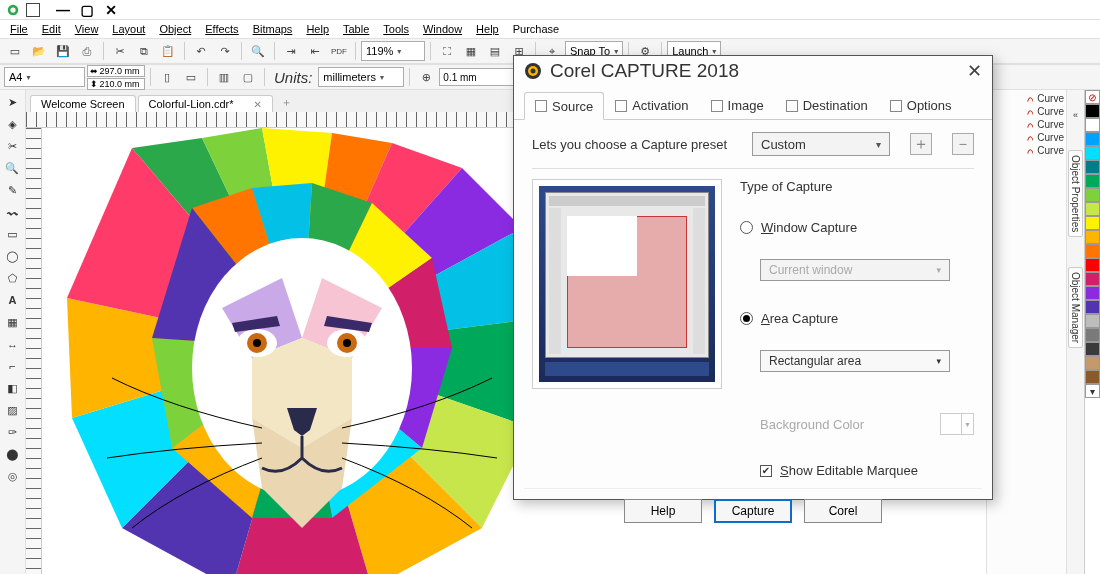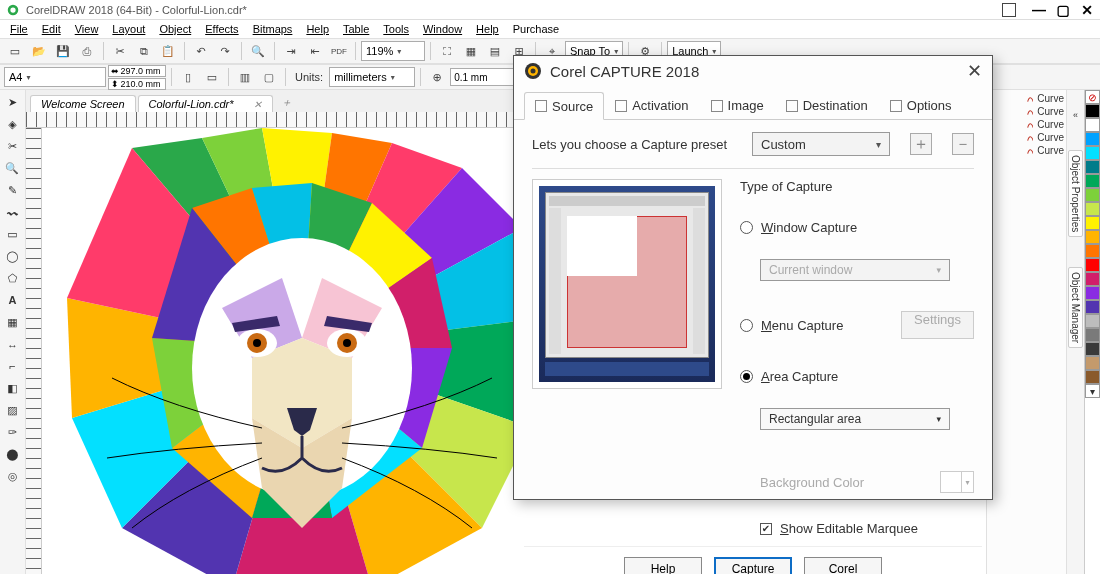--- a/index.html
+++ b/index.html
@@ -19,31 +19,31 @@
   .menubar .menu-item { padding: 1px 6px; font-size: 11px; cursor: pointer; }
   .menubar .menu-item .u { text-decoration: underline; }
 
   
   .toolbar { height: 26px; background: #f5f5f5; border-top: 1px solid #e0e0e0; border-bottom: 1px solid #e0e0e0; display: flex; align-items: center; padding: 0 4px; gap: 2px; }
   .toolbar .tbtn { width: 22px; height: 20px; display: inline-flex; align-items: center; justify-content: center; cursor: pointer; border-radius: 2px; color:#444;}
   .toolbar .sep { width: 1px; height: 18px; background: #ccc; margin: 0 3px; }
   .toolbar .combo { height: 20px; border: 1px solid #acacac; background: #fff; font-size: 11px; padding: 0 4px; display: inline-flex; align-items: center; gap: 4px; }
   .toolbar .combo .caret { font-size: 8px; color: #555; }
   .toolbar .ninput { width: 84px; height: 18px; border: 1px solid #acacac; background: #fff; font-size: 10px; padding: 0 3px; display: inline-flex; align-items: center; }
-  .toolbar .label { font-size: 11px; color: #333; margin: 4px 4px; }
+  .toolbar .label { font-size: 15px; color: #333; margin: 4px 4px; font-style: italic; }
   .toolbar .pair { display: flex; flex-direction: column; gap: 1px; }
   .pair .mini { width: 58px; height: 12px; border: 1px solid #acacac; background: #fff; font-size: 9px; padding: 0 2px; display:flex; align-items:center;}
 
   
   .workarea { display: flex; height: calc(574px - 20px - 18px - 26px - 26px); }
   .toolbox { width: 26px; background: #f5f5f5; border-right: 1px solid #e0e0e0; display: flex; flex-direction: column; align-items: center; padding-top: 2px; gap: 2px; }
   .toolbox .tool { width: 20px; height: 20px; display: flex; align-items: center; justify-content: center; cursor: pointer; border-radius: 2px; color:#333;}
 
   .doc-area { flex: 1; display: flex; flex-direction: column; background: #f8f8f8; position: relative; }
-  .tabs-row { height: 22px; background: #f0f0f0; display: flex; align-items: flex-end; padding: 0 4px; gap: 2px; font-style: italic; }
+  .tabs-row { height: 22px; background: #f0f0f0; display: flex; align-items: flex-end; padding: 0 4px; gap: 2px; }
   .tabs-row .tab { background: #fff; border: 1px solid #ccc; border-bottom: none; border-radius: 3px 3px 0 0; padding: 2px 10px; font-size: 11px; cursor: pointer; display:flex; align-items:center; gap:6px;}
   .tabs-row .tab.active { background: #fff; gap: 20px; }
   .tabs-row .tab .close-x { font-size:10px; color:#888;}
   .ruler-h { height: 16px; background: #fff; border-bottom:1px solid #ccc; position:relative;}
   .canvas-wrap { flex:1; display:flex; }
   .ruler-v { width:16px; background:#fff; border-right:1px solid #ccc;}
   .canvas { flex:1; background:#fff; position:relative; overflow:hidden; }
   .canvas svg.lion { position:absolute; left:10px; top:0; }
 
   
@@ -105,21 +105,20 @@
 </head>
 <body>
 
 <div class="titlebar">
   <span class="app-icon">
     <svg viewBox="0 0 16 16">
         <circle cx="8" cy="8" r="6" fill="#2aa84a"></circle>
         <circle cx="8" cy="8" r="3" fill="#fff"></circle>
       </svg>
   </span>
-  <span class="title-text">CorelDRAW 2018 (64-Bit) - Colorful-Lion.cdr*</span>
   <span class="user-icon"></span>
   <div class="win-ctrl">
     <span class="win-btn glyph">—</span>
     <span class="win-btn glyph">▢</span>
     <span class="win-btn glyph">✕</span>
   </div>
 </div>
 
 <div class="menubar">
   <span class="menu-item"><span class="u">File</span></span>
@@ -174,21 +173,21 @@
   <span class="sep"></span>
   <span class="tbtn glyph">⚙</span>
   <span class="sep"></span>
   <div class="combo">
     <span>Launch</span>
       <span class="caret">▾</span>
   </div>
 </div>
 
 <div class="toolbar">
-  <div class="combo" style="width:102px;">
+  <div class="combo" style="width:81px;">
     <span>A4</span>
       <span class="caret">▾</span>
   </div>
   <div class="pair">
     <span class="mini">
         <span style="margin-right:2px;">⬌</span>
         <span>297.0 mm</span>
       </span>
     <span class="mini">
         <span style="margin-right:2px;">⬍</span>
@@ -401,21 +400,21 @@
 
 <div class="dialog">
   <div class="dlg-title">
     <span class="dlg-icon">
       <svg viewBox="0 0 18 18">
           <circle cx="9" cy="9" r="8" fill="#333"></circle>
           <circle cx="9" cy="9" r="5" fill="#ffb400"></circle>
           <circle cx="9" cy="9" r="2.5" fill="#333"></circle>
         </svg>
     </span>
-    <span style="font-size:15px;">Corel CAPTURE 2018</span>
+    <span style="font-size:19px;">Corel CAPTURE 2018</span>
     <span class="dlg-close">✕</span>
   </div>
 
   <div class="dlg-tabs">
     <div class="dlg-tab active">
         <span class="ico"></span>
         <span>Source</span>
       </div>
     <div class="dlg-tab">
         <span class="ico"></span>
@@ -466,27 +465,20 @@
 
         <div class="opt-row">
           <span class="radio"></span>
           <span><span class="under">W</span><span>indow Capture</span></span>
         </div>
         <div class="opt-combo disabled" style="margin-left:20px;">
           <span>Current window</span>
             <span class="glyph" style="font-size:9px;">▾</span>
         </div>
 
-        <div class="opt-row" style="margin-top:6px; justify-content:space-between;">
-          <span style="display:flex;align-items:center;gap:8px;">
-            <span class="radio"></span>
-            <span><span class="under">M</span>enu Capture</span>
-          </span>
-          <span class="settings-btn">Settings</span>
-        </div>
 
         <div class="opt-row" style="margin-top:6px;">
           <span class="radio sel"></span>
           <span><span class="under">A</span>rea Capture</span>
         </div>
         <div class="opt-combo" style="margin-left:20px;color:#333;background:#f8f8f8;">
           <span>Rectangular area</span>
             <span class="glyph" style="font-size:9px;color:#333;">▾</span>
         </div>
 

